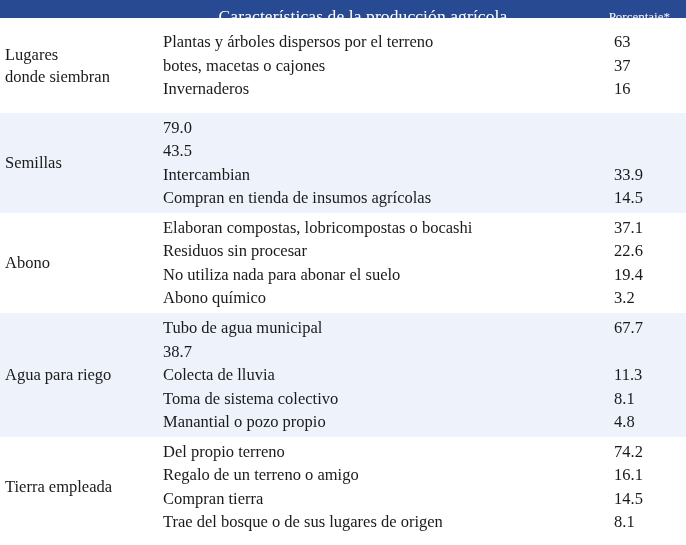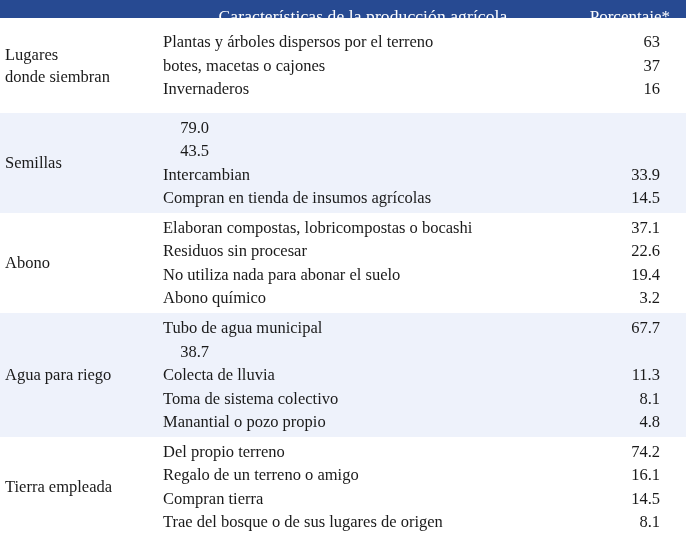--- a/index.html
+++ b/index.html
@@ -40,21 +40,21 @@
     padding-left: 40px;
     box-sizing: border-box;
   }
   .thead .th-pct {
     position: absolute;
     right: 16px;
     top: 0;
     height: 33px;
     line-height: 33px;
     color: #ffffff;
-    font-size: 17px;
+    font-size: 13px;
   }
   
   .group {
     display: flex;
     align-items: center;
     box-sizing: border-box;
     background: #ffffff;
   }
   .group.shaded {
     background: #eef2fb;
@@ -83,21 +83,21 @@
   }
   .row-desc {
     flex: 1 1 auto;
     font-size: 16.5px;
     color: #1a1a1a;
     white-space: nowrap;
     overflow: hidden;
   }
   .row-val {
     flex: 0 0 72px;
-    text-align: right;
+    text-align: left;
     padding-right: 26px;
     box-sizing: border-box;
     font-size: 16.5px;
     color: #1a1a1a;
   }
   
   .group.g4 { height: 100px; }
   .group.g5 { height: 124px; }
   .group.g-first { height: 95px; }
   .group.g-last  { height: 100px; }

